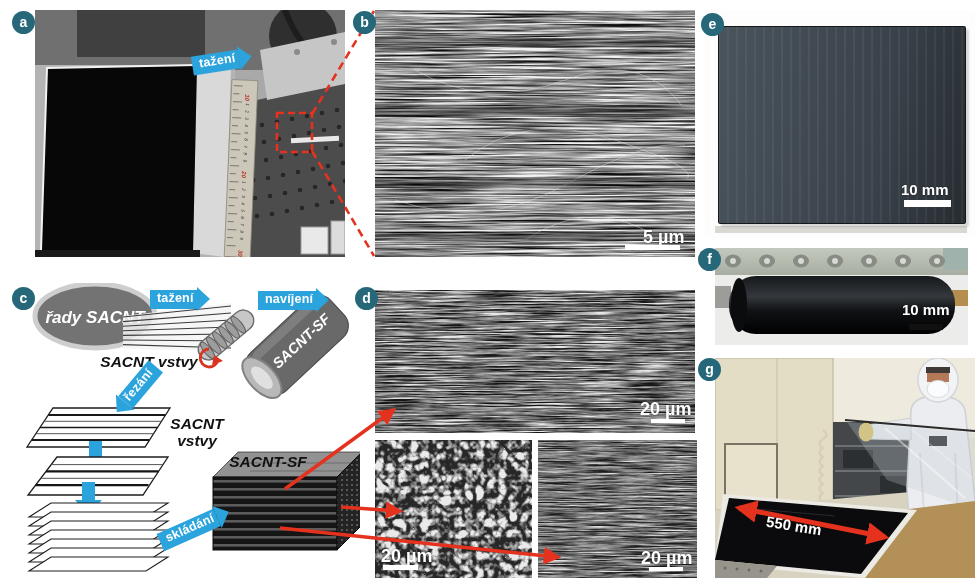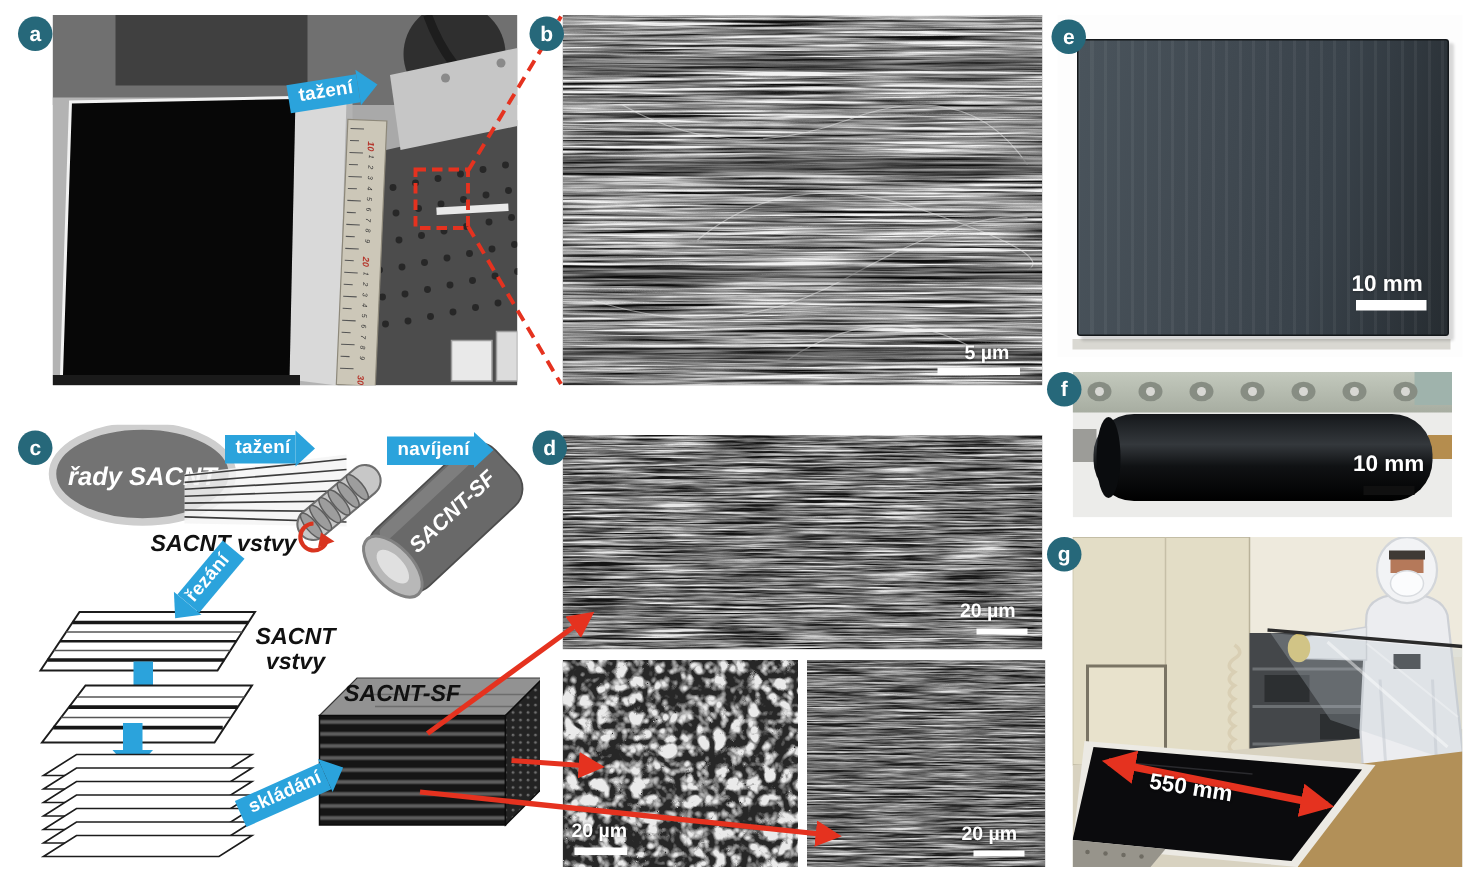--- a/index.html
+++ b/index.html
@@ -1,21 +1,21 @@
 <!DOCTYPE html>
 <html><head>
 <meta charset="utf-8">
 <style>
   html,body{margin:0;padding:0;background:#ffffff;}
   .fig{position:relative;width:980px;height:585px;background:#fff;overflow:hidden;
        font-family:"Liberation Sans",sans-serif;}
   .panel{position:absolute;overflow:hidden;font-style:italic;}
   .badge{position:absolute;width:23px;height:23px;border-radius:50%;background:#26687A;
          color:#fff;font:700 14px/23px "Liberation Sans",sans-serif;text-align:center;z-index:30;}
-  .sc{position:absolute;color:#fff;font-weight:700;font-size:13px;z-index:25;
+  .sc{position:absolute;color:#fff;font-weight:700;font-size:18px;z-index:25;
       text-shadow:0 0 2px rgba(0,0,0,.45);white-space:nowrap;}
   .bar{position:absolute;background:#fff;z-index:25;}
   .bar.dark{background:#101010;}
   
   .ar{position:absolute;display:flex;align-items:center;height:18px;z-index:26;}
   .ar .sh{display:flex;align-items:center;background:#2BA3DC;color:#fff;font-weight:700;
           font-size:12.5px;height:17px;padding:0 3px 2px 7px;white-space:nowrap;letter-spacing:.2px;}
   .ar .hd{width:0;height:0;border-top:12px solid transparent;border-bottom:12px solid transparent;
           border-left:13px solid #2BA3DC;}
   .ar .hdl{width:0;height:0;border-top:12px solid transparent;border-bottom:12px solid transparent;

